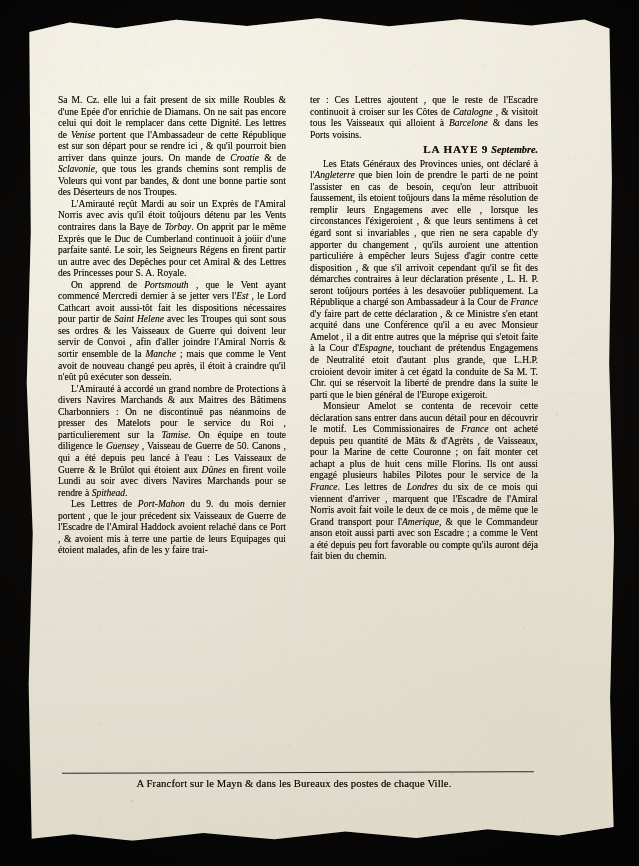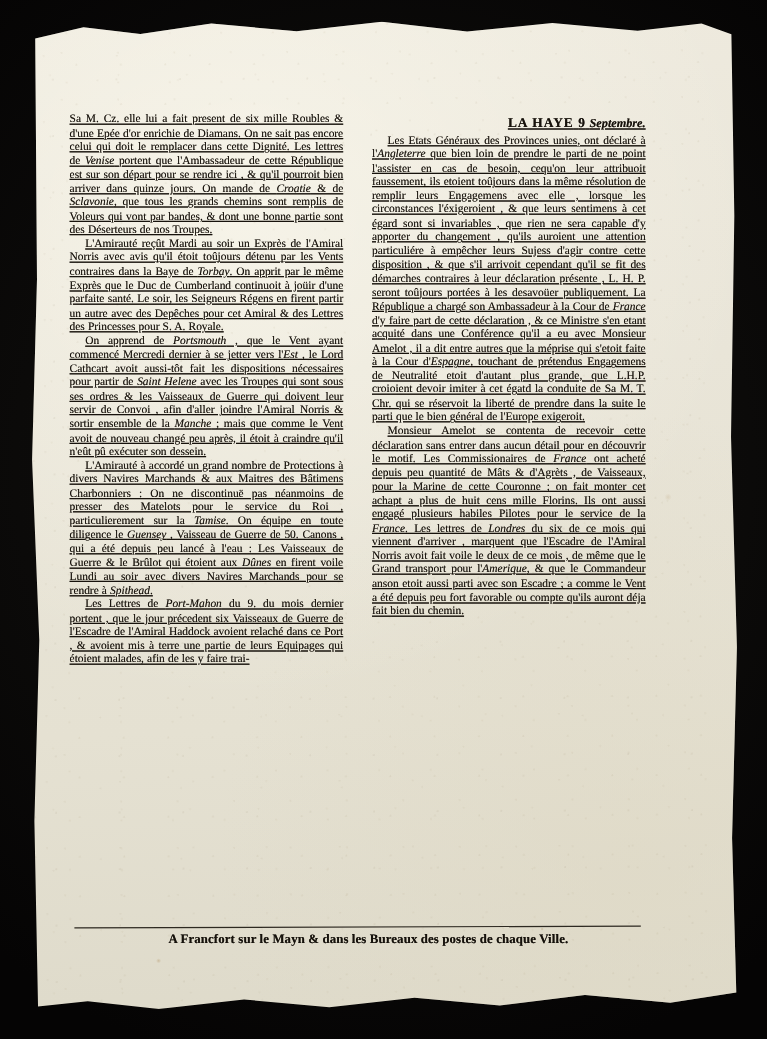--- a/index.html
+++ b/index.html
@@ -67,21 +67,20 @@
   
   #typeblock {
     position: absolute;
     left: 58px; top: 94px;
     width: 480px;
     color: #17120c;
   }
   #columns {
     display: flex;
     gap: 24px;
-    text-decoration: underline;
   }
   .col { width: 232px; }
 
   .p {
     font-size: 9.55px;
     line-height: 11.55px;
     text-align: justify;
     text-align-last: left;
     margin: 0;
     letter-spacing: -0.02px;
@@ -116,25 +115,25 @@
   #rule {
     position: absolute;
     left: 62px; top: 772px;
     width: 472px; height: 0;
     border-top: 1.15px solid #1a150e;
     transform: rotate(-0.18deg);
     opacity: 0.9;
   }
   #imprint {
     position: absolute;
-    left: 67px; top: 777px;
+    left: 54px; top: 777px;
     width: 480px;
     text-align: center;
     font-size: 10.7px;
-    font-weight: bold;
+    font-weight: normal;
     letter-spacing: 0.1px;
     color: #15110b;
     text-shadow: 0 0 0.5px rgba(20,14,8,0.7);
   }
 </style>
 </head>
 <body>
 
 <div id="backdrop"></div>
 
@@ -152,20 +151,21 @@
 
 
       <p class="p ind">L'Amirauté reçût Mardi au soir un Exprès de l'Amiral Norris avec avis qu'il étoit toûjours détenu par les Vents contraires dans la Baye de <i>Torbay</i>. On apprit par le même Exprès que le Duc de Cumberland continuoit à joüir d'une parfaite santé. Le soir, les Seigneurs Régens en firent partir un autre avec des Depêches pour cet Amiral &amp; des Lettres des Princesses pour S. A. Royale.</p>
       <p class="p ind">On apprend de <i>Portsmouth</i> , que le Vent ayant commencé Mercredi dernier à se jetter vers l'<i>Est</i> , le Lord Cathcart avoit aussi-tôt fait les dispositions nécessaires pour partir de <i>Saint Helene</i> avec les Troupes qui sont sous ses ordres &amp; les Vaisseaux de Guerre qui doivent leur servir de Convoi , afin d'aller joindre l'Amiral Norris &amp; sortir ensemble de la <i>Manche</i> ; mais que comme le Vent avoit de nouveau changé peu après, il étoit à craindre qu'il n'eût pû exécuter son dessein.</p>
       <p class="p ind">L'Amirauté à accordé un grand nombre de Protections à divers Navires Marchands &amp; aux Maitres des Bâtimens Charbonniers : On ne discontinuë pas néanmoins de presser des Matelots pour le service du Roi , particulierement sur la <i>Tamise</i>. On équipe en toute diligence le <i>Guensey</i> , Vaisseau de Guerre de 50. Canons , qui a été depuis peu lancé à l'eau : Les Vaisseaux de Guerre &amp; le Brûlot qui étoient aux <i>Dûnes</i> en firent voile Lundi au soir avec divers Navires Marchands pour se rendre à <i>Spithead</i>.</p>
       <p class="p ind">Les Lettres de <i>Port-Mahon</i> du 9. du mois dernier portent , que le jour précedent six Vaisseaux de Guerre de l'Escadre de l'Amiral Haddock avoient relaché dans ce Port , &amp; avoient mis à terre une partie de leurs Equipages qui étoient malades, afin de les y faire trai-</p>
     </div>
 
     <div class="col">
 
+      <p class="p cont">ter : Ces Lettres ajoutent , que le reste de l'Escadre continuoit à croiser sur les Côtes de <i>Catalogne</i> , &amp; visitoit tous les Vaisseaux qui alloient à <i>Barcelone</i> &amp; dans les Ports voisins.</p>
 
       <div class="dateline">
         <span>LA HAYE</span>
         <span class="day">9</span>
         <span class="mon">Septembre.</span>
       </div>
 
       <p class="p ind">Les Etats Généraux des Provinces unies, ont déclaré à l'<i>Angleterre</i> que bien loin de prendre le parti de ne point l'assister en cas de besoin, cequ'on leur attribuoit faussement, ils etoient toûjours dans la même résolution de remplir leurs Engagemens avec elle , lorsque les circonstances l'éxigeroient , &amp; que leurs sentimens à cet égard sont si invariables , que rien ne sera capable d'y apporter du changement , qu'ils auroient une attention particuliére à empêcher leurs Sujess d'agir contre cette disposition , &amp; que s'il arrivoit cependant qu'il se fit des démarches contraires à leur déclaration présente , L. H. P. seront toûjours portées à les desavoüer publiquement. La République a chargé son Ambassadeur à la Cour de <i>France</i> d'y faire part de cette déclaration , &amp; ce Ministre s'en etant acquité dans une Conférence qu'il a eu avec Monsieur Amelot , il a dit entre autres que la méprise qui s'etoit faite à la Cour d'<i>Espagne</i>, touchant de prétendus Engagemens de Neutralité etoit d'autant plus grande, que L.H.P. croioient devoir imiter à cet égatd la conduite de Sa M. T. Chr. qui se réservoit la liberté de prendre dans la suite le parti que le bien général de l'Europe exigeroit.</p>
       <p class="p ind">Monsieur Amelot se contenta de recevoir cette déclaration sans entrer dans aucun détail pour en découvrir le motif. Les Commissionaires de <i>France</i> ont acheté depuis peu quantité de Mâts &amp; d'Agrèts , de Vaisseaux, pour la Marine de cette Couronne ; on fait monter cet achapt a plus de huit cens mille Florins. Ils ont aussi engagé plusieurs habiles Pilotes pour le service de la <i>France</i>. Les lettres de <i>Londres</i> du six de ce mois qui viennent d'arriver , marquent que l'Escadre de l'Amiral Norris avoit fait voile le deux de ce mois , de même que le Grand transport pour l'<i>Amerique</i>, &amp; que le Commandeur anson etoit aussi parti avec son Escadre ; a comme le Vent a été depuis peu fort favorable ou compte qu'ils auront déja fait bien du chemin.</p>
     </div>

